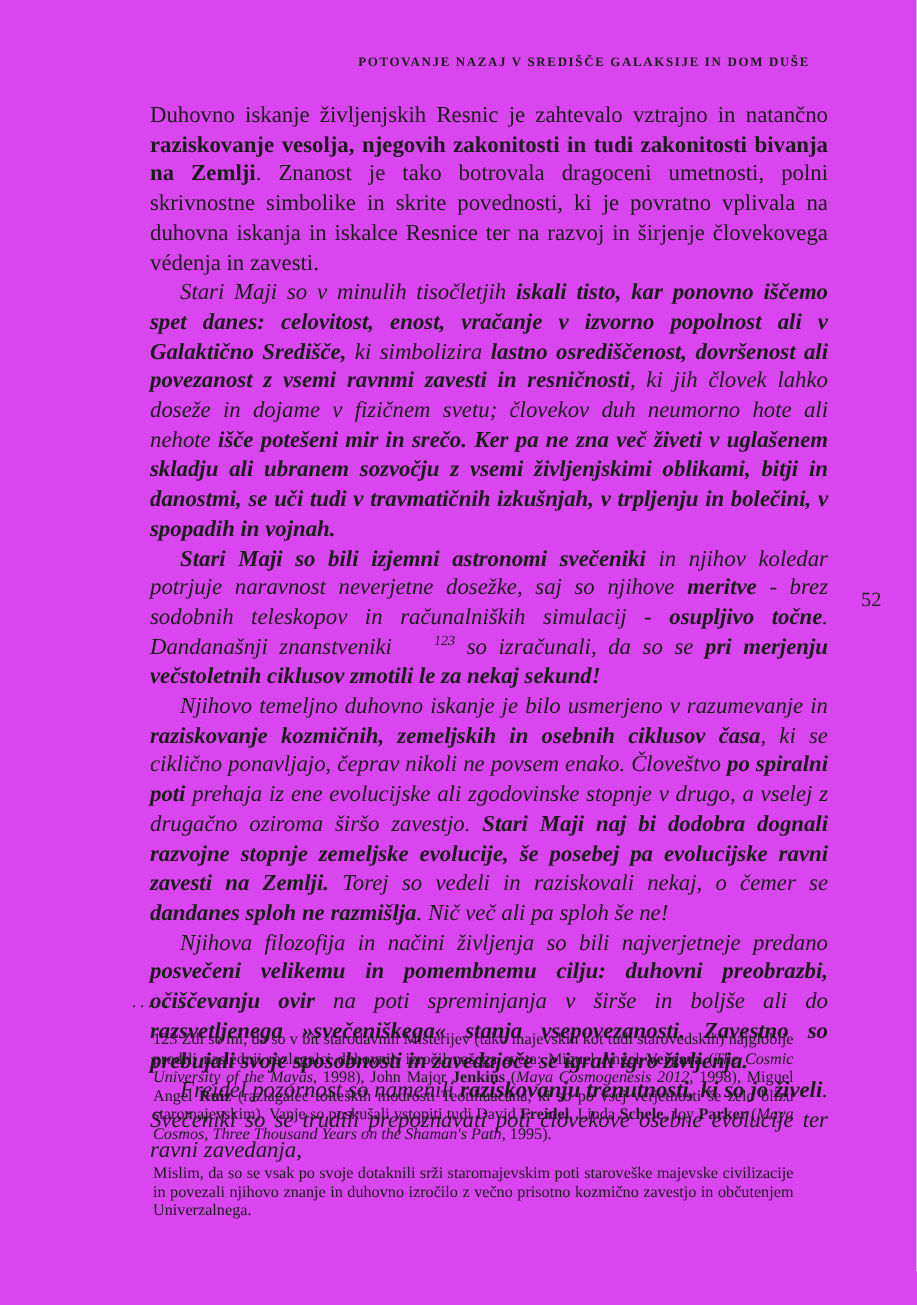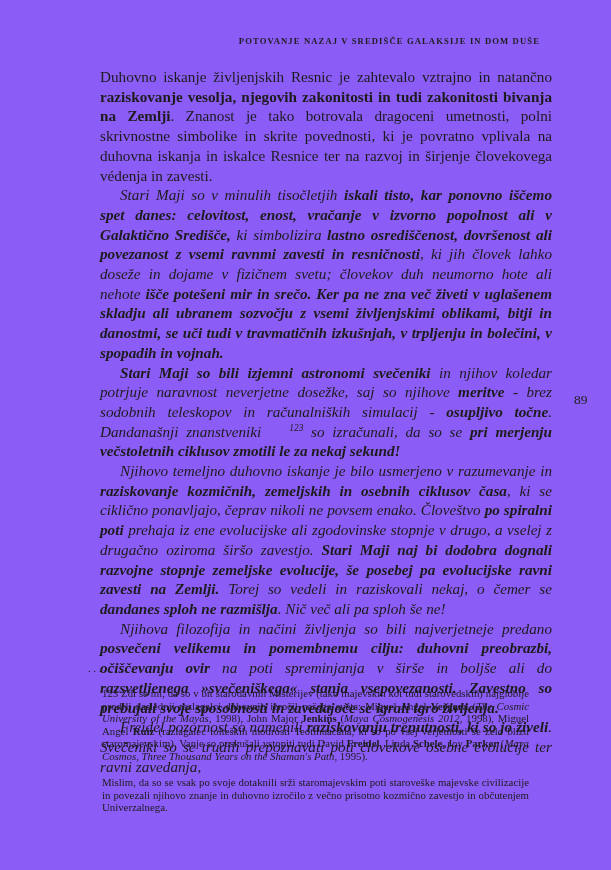--- a/index.html
+++ b/index.html
@@ -1,20 +1,20 @@
 <!DOCTYPE html>
 <html><head>
 <meta charset="utf-8">
 <style>
   html, body { margin: 0; padding: 0; background: #e8e8e8; }
   .page {
     position: relative;
     width: 611px;
     height: 870px;
-    background: #8b5cf6;
+    background: #d946ef;
     color: #1c1c1c;
     font-family: "Liberation Serif", "DejaVu Serif", serif;
     overflow: hidden;
     margin: 0 auto;
   }
   .running-header {
     position: absolute;
     top: 36px;
     right: 71px;
     font-size: 8.6px;
@@ -62,21 +62,21 @@
   }
   .footnote-para { margin: 14px; }
 </style>
 </head>
 <body>
 
 <div class="page">
 
   <div class="running-header">POTOVANJE NAZAJ V SREDIŠČE GALAKSIJE IN DOM DUŠE</div>
 
-  <div class="page-number">89</div>
+  <div class="page-number">52</div>
 
   <div class="body-text">
     <p class="para"><span>Duhovno iskanje življenjskih Resnic je zahtevalo vztrajno in natančno </span><span class="b">raziskovanje vesolja, njegovih zakonitosti in tudi zakonitosti bivanja na Zemlji</span><span>. Znanost je tako botrovala dragoceni umetnosti, polni skrivnostne simbolike in skrite povednosti, ki je povratno vplivala na duhovna iskanja in iskalce Resnice ter na razvoj in širjenje človekovega védenja in zavesti.</span></p>
     <p class="para ind"><span>Stari Maji so v minulih tisočletjih </span><span class="b">iskali tisto, kar ponovno iščemo spet danes: celovitost, enost, vračanje v izvorno popolnost ali v Galaktično Središče,</span><span> ki simbolizira </span><span class="b">lastno osrediščenost, dovršenost ali povezanost z vsemi ravnmi zavesti in resničnosti</span><span>, ki jih človek lahko doseže in dojame v fizičnem svetu; človekov duh neumorno hote ali nehote </span><span class="b">išče potešeni mir in srečo. Ker pa ne zna več živeti v uglašenem skladju ali ubranem sozvočju z vsemi življenjskimi oblikami, bitji in danostmi, se uči tudi v travmatičnih izkušnjah, v trpljenju in bolečini, v spopadih in vojnah.</span></p>
     <p class="para ind"><span class="b">Stari Maji so bili izjemni astronomi svečeniki</span><span> in njihov koledar potrjuje naravnost neverjetne dosežke, saj so njihove </span><span class="b">meritve</span><span> - brez sodobnih teleskopov in računalniških simulacij - </span><span class="b">osupljivo točne</span><span>. Dandanašnji znanstveniki</span><sup>123</sup><span> so izračunali, da so se </span><span class="b">pri merjenju večstoletnih ciklusov zmotili le za nekaj sekund!</span></p>
     <p class="para ind"><span>Njihovo temeljno duhovno iskanje je bilo usmerjeno v razumevanje in </span><span class="b">raziskovanje kozmičnih, zemeljskih in osebnih ciklusov časa</span><span>, ki se ciklično ponavljajo, čeprav nikoli ne povsem enako. Človeštvo </span><span class="b">po spiralni poti</span><span> prehaja iz ene evolucijske ali zgodovinske stopnje v drugo, a vselej z drugačno oziroma širšo zavestjo. </span><span class="b">Stari Maji naj bi dodobra dognali razvojne stopnje zemeljske evolucije, še posebej pa evolucijske ravni zavesti na Zemlji.</span><span> Torej so vedeli in raziskovali nekaj, o čemer se </span><span class="b">dandanes sploh ne razmišlja</span><span>. Nič več ali pa sploh še ne!</span></p>
     <p class="para ind"><span>Njihova filozofija in načini življenja so bili najverjetneje predano </span><span class="b">posvečeni velikemu in pomembnemu cilju: duhovni preobrazbi, očiščevanju ovir</span><span> na poti spreminjanja v širše in boljše ali do </span><span class="b">razsvetljenega »svečeniškega« stanja vsepovezanosti. Zavestno so prebujali svoje sposobnosti in zavedajoče se igrali igro življenja.</span></p>
     <p class="para ind"><span>Freidel pozornost so namenili </span><span class="b">raziskovanju trenutnosti, ki so jo živeli</span><span>. Svečeniki so se trudili prepoznavati poti človekove osebne evolucije ter ravni zavedanja,</span></p>
   </div>
 

